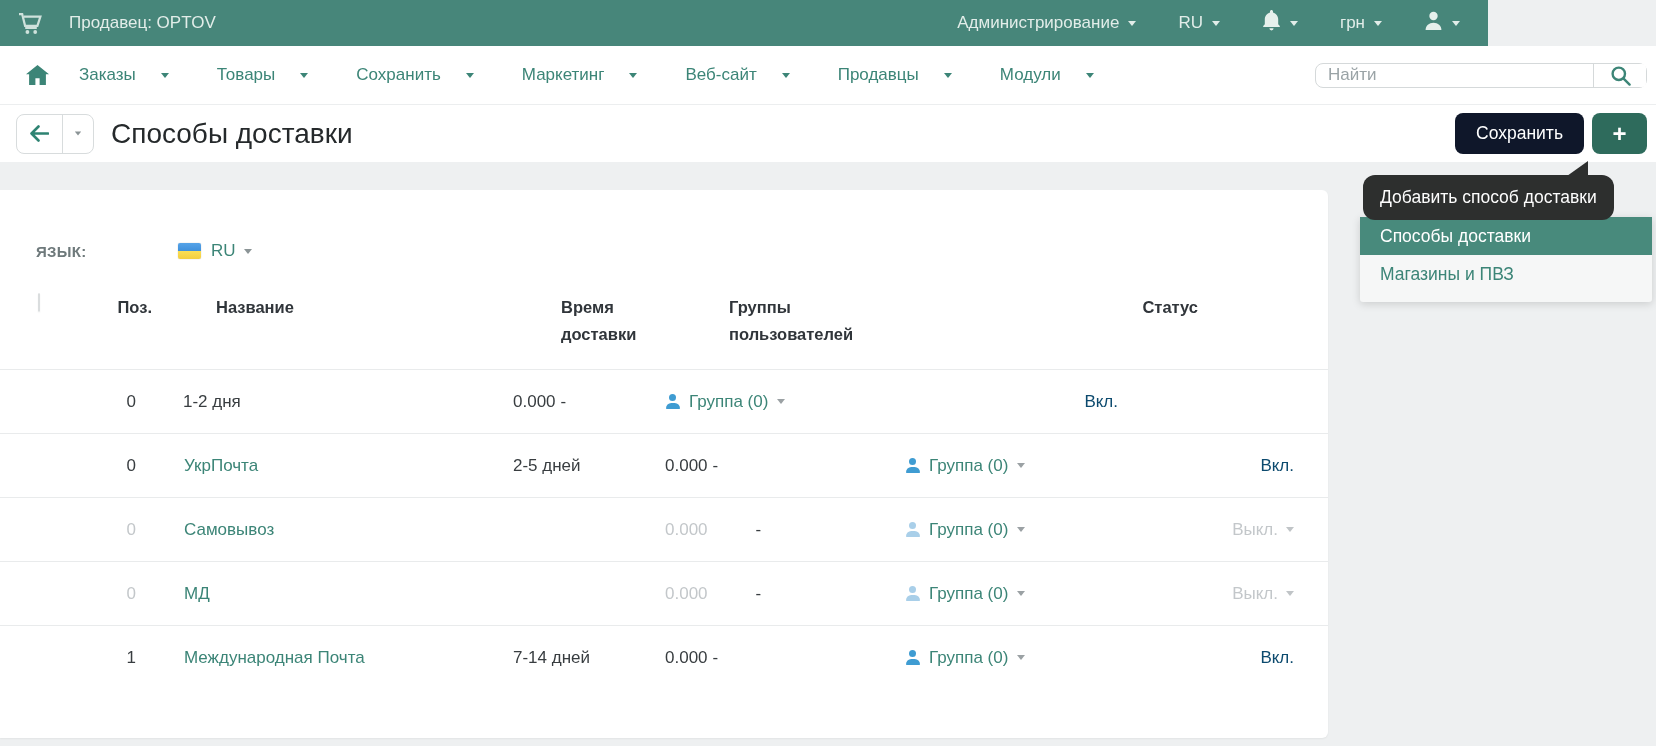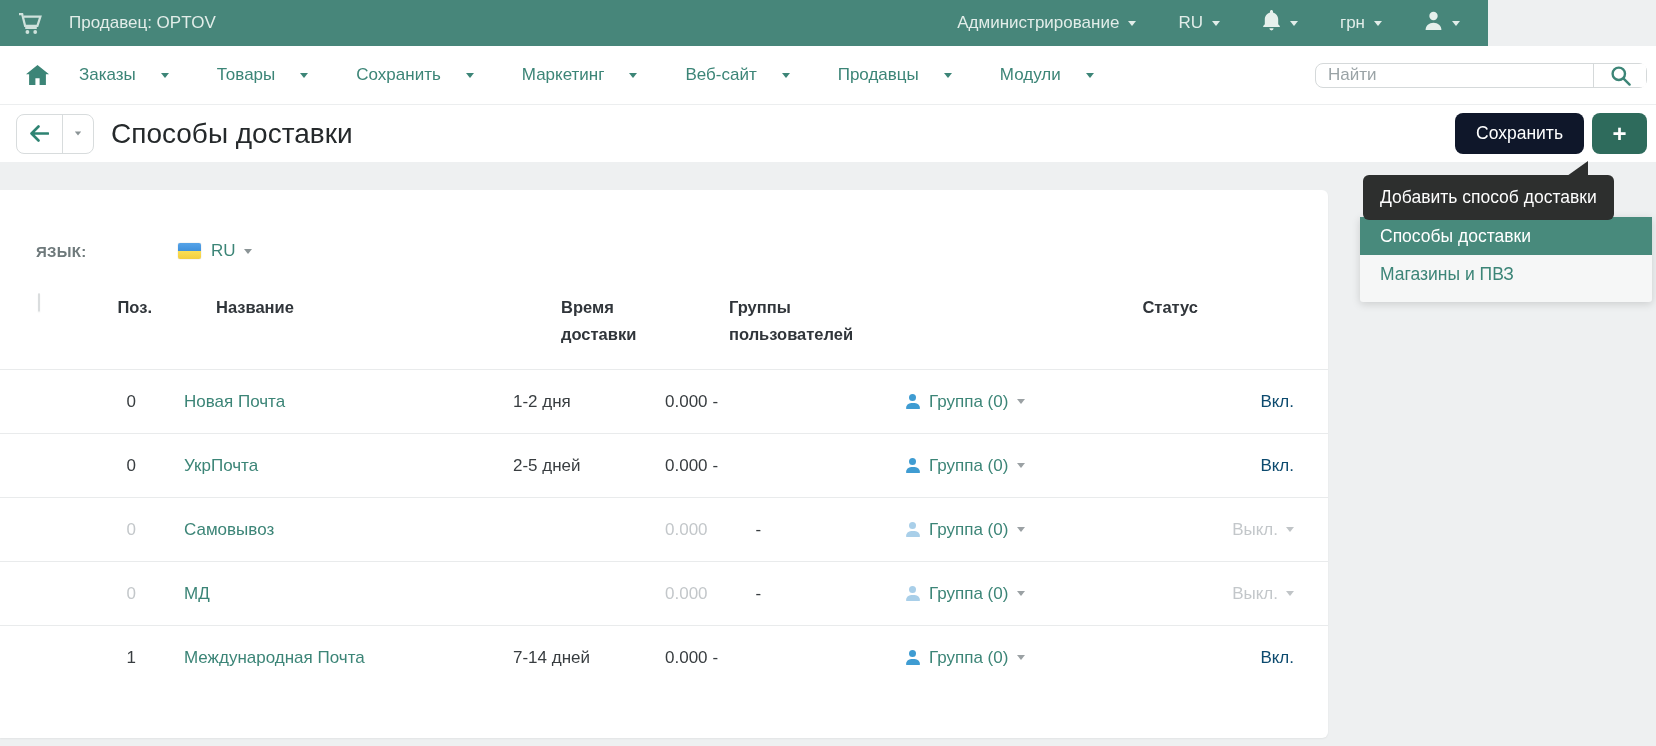--- a/index.html
+++ b/index.html
@@ -96,21 +96,21 @@
 
   .tr-data.disabled .cell-pos{color:#C3C7CA;}
   .tr-data.disabled .wv{color:#C3C7CA;}
   .tr-data.disabled .cell-weight .wd{margin-left:48px;}
   .tr-data.disabled .person{--pc:#A9CFE9;}
   .tr-data.disabled .cell-status{color:#C3C7CA;}
   .tr-data.disabled .cell-status .cr{color:#C0C4C7;}
 
   
   .tooltip{position:absolute;left:1363px;top:175px;height:45px;background:#2D2F2E;color:#FDFDFD;
-           border-radius:6px;display:flex;align-items:center;padding:0 17px;font-size:17.5px;
+           border-radius:12px;display:flex;align-items:center;padding:0 17px;font-size:17.5px;
            z-index:30;white-space:nowrap;}
   .tooltip-arrow{position:absolute;top:-14px;right:26px;width:0;height:0;
                  border-left:21px solid transparent;border-bottom:15px solid #2D2F2E;}
   .add-menu{position:absolute;left:1360px;top:217px;width:292px;padding-bottom:9px;
             background:#F6F7F7;border-radius:0 0 3px 3px;box-shadow:0 2px 8px rgba(0,0,0,.15);
             z-index:20;}
   .menu-item{height:38px;line-height:38px;padding-left:20px;font-size:17.5px;color:#3C8577;
              cursor:pointer;white-space:nowrap;}
   .menu-item.selected{background:#488A7C;color:#fff;}
 </style>
@@ -247,21 +247,20 @@
       </div>
       <div class="th th-group">
         <span>Группы пользователей</span>
       </div>
       <div class="th th-status">Статус</div>
     </div>
     <div id="tbody">
         <div class="trow tr-data">
           <div class="cell-check"></div>
           <div class="cell-pos">0</div>
-          <div class="cell-name"><a class="name-link" href="#">Новая Почта</a></div>
           <div class="cell-time">1-2 дня</div>
           <div class="cell-weight"><span class="wv">0.000</span><span class="wd">-</span></div>
           <div class="cell-group">
             <span class="person"></span>
             <a class="group-link" href="#">Группа (0)</a>
             <span class="cr cr-gray"></span>
           </div>
           <div class="cell-status">
             <span>Вкл.</span>
           </div>

